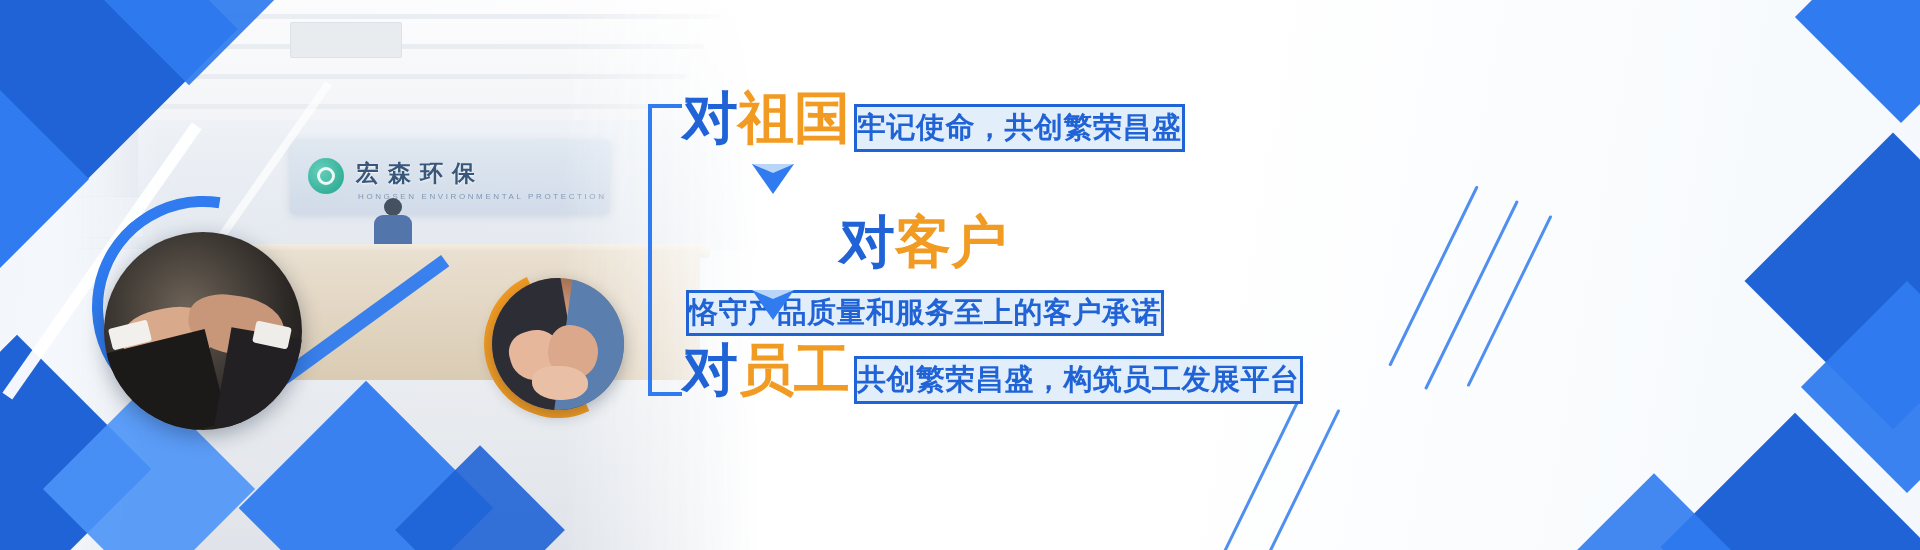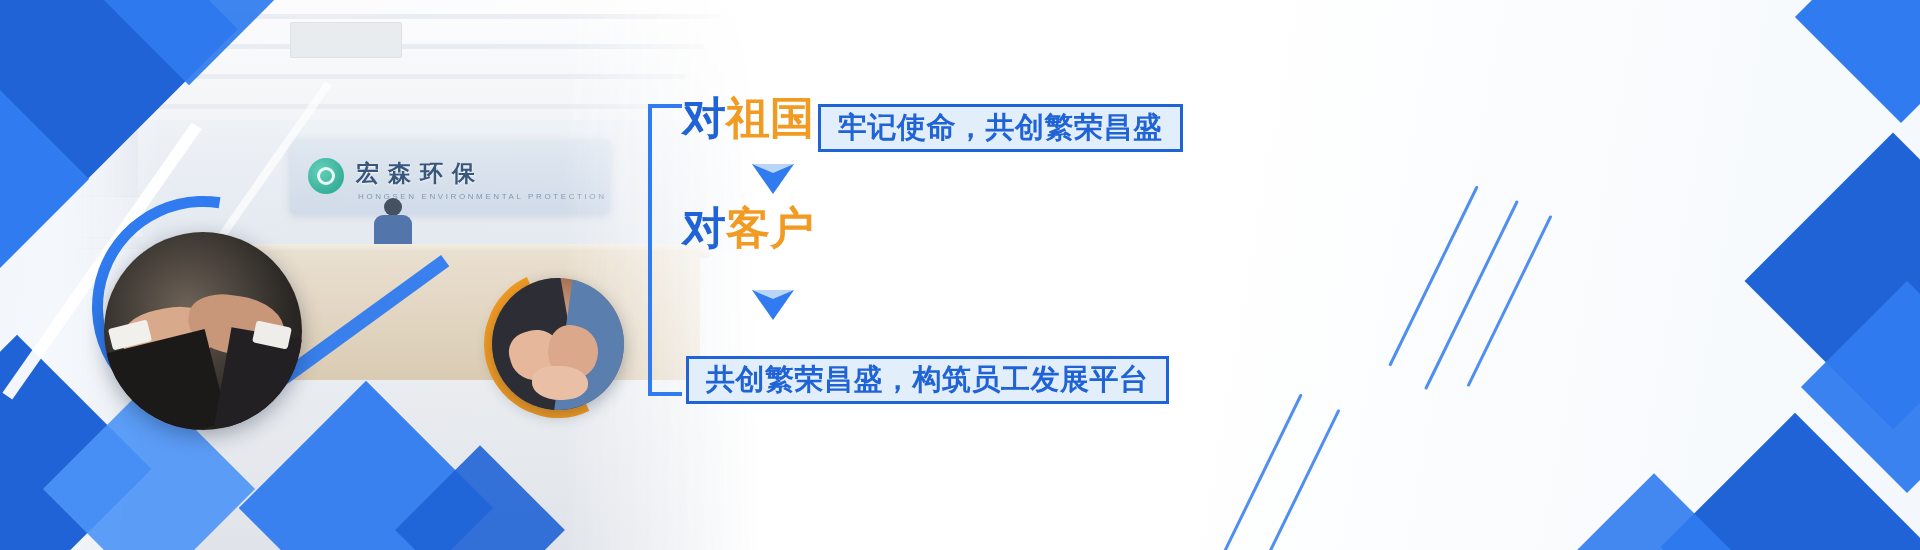--- a/index.html
+++ b/index.html
@@ -83,26 +83,26 @@
   .sq-br{left:1700px;top:452px;width:190px;height:190px;background:#1f63d6;transform:rotate(45deg);}
   .sq-br2{left:1594px;top:498px;width:120px;height:120px;background:#2f7bef;transform:rotate(45deg);opacity:.9;}
   .dline{position:absolute;width:3px;background:#2f7bef;opacity:.85;transform:rotate(26deg);border-radius:2px;}
 
   
   .msg{position:absolute;left:648px;top:78px;width:700px;height:390px;}
   .bracket{position:absolute;left:0;top:26px;width:34px;height:292px;
            border-left:4px solid #2f7bef;border-top:4px solid #2f7bef;border-bottom:4px solid #2f7bef;
            box-sizing:border-box;}
   .row{position:absolute;left:34px;display:flex;align-items:center;height:52px;}
-  .row1{top:14px;} .row2{top:124px;} .row3{top:266px;}
-  .lbl{font-size:44px;font-weight:700;line-height:1;white-space:nowrap;
+  .row1{top:14px;} .row2{top:136px;flex-direction:column;} .row3{top:266px;}
+  .lbl{font-size:56px;font-weight:700;line-height:1;white-space:nowrap;
        font-family:"DejaVu Sans","Liberation Sans",sans-serif;}
   .lbl .pre{color:#1f63d6;}
   .lbl .key{color:#f29b22;}
-  .chip{margin-left:4px;display:inline-flex;align-items:center;height:48px;padding:0 17px;
+  .chip{margin-left:4px;display:inline-flex;align-items:center;height:48px;padding:0 0;
         background:#e3eefb;border:3px solid #1f63d6;box-sizing:border-box;
         font-size:29px;font-weight:700;color:#1f63d6;white-space:nowrap;letter-spacing:.5px;
         font-family:"DejaVu Sans","Liberation Sans",sans-serif;margin-top:20px;}
   .arrow{position:absolute;width:0;height:0;border-left:21px solid transparent;
          border-right:21px solid transparent;border-top:30px solid #2f7bef;}
   .arrow:after{content:"";position:absolute;left:-21px;top:-30px;
          border-left:21px solid transparent;border-right:21px solid transparent;
          border-top:9px solid #b9d6f8;}
   .a1{left:104px;top:86px;} .a2{left:104px;top:212px;}
 </style>
@@ -189,22 +189,26 @@
       </div>
       <div class="chip">牢记使命，共创繁荣昌盛</div>
     </div>
 
     <div class="arrow a1"></div>
 
     <div class="row row2">
       <div class="lbl">
         <span class="pre">对</span><span class="key">客户</span>
       </div>
+      <div class="chip">恪守产品质量和服务至上的客户承诺</div>
     </div>
 
     <div class="arrow a2"></div>
 
     <div class="row row3">
+      <div class="lbl">
+        <span class="pre">对</span><span class="key">员工</span>
+      </div>
       <div class="chip">共创繁荣昌盛，构筑员工发展平台</div>
     </div>
   </div>
 
 </div>
 
 </body></html>

